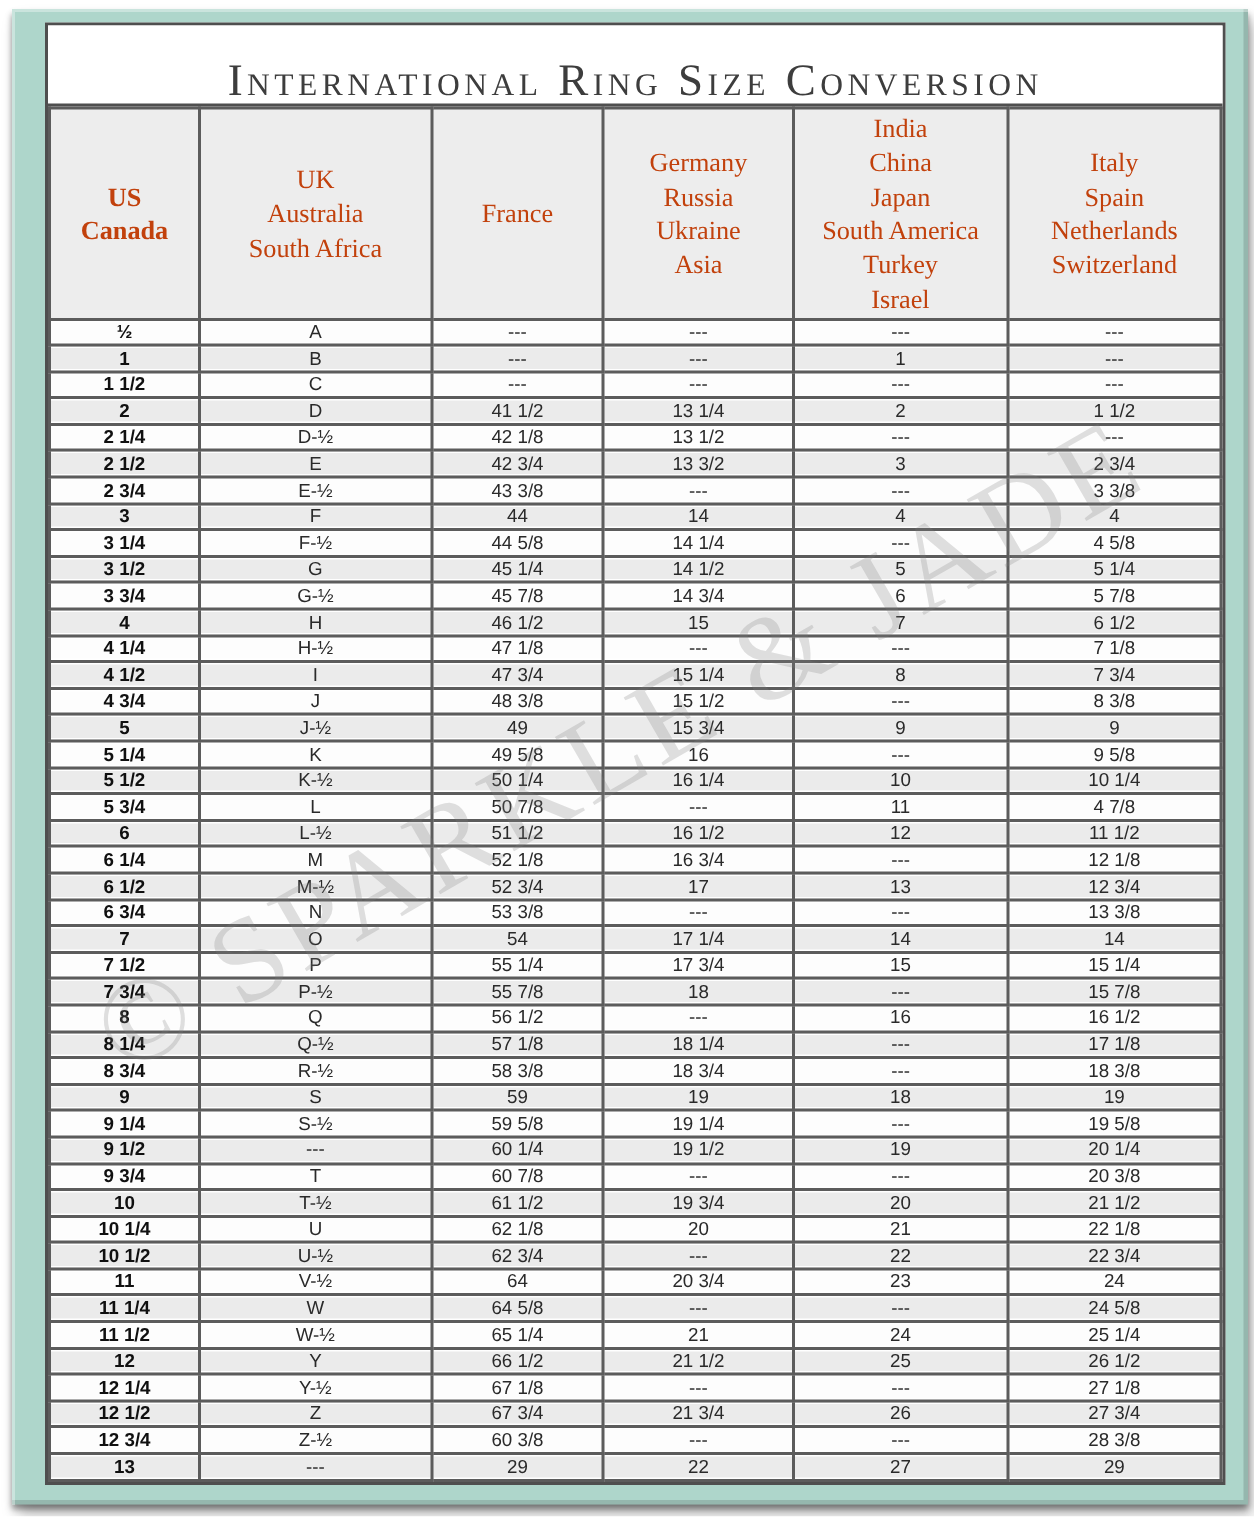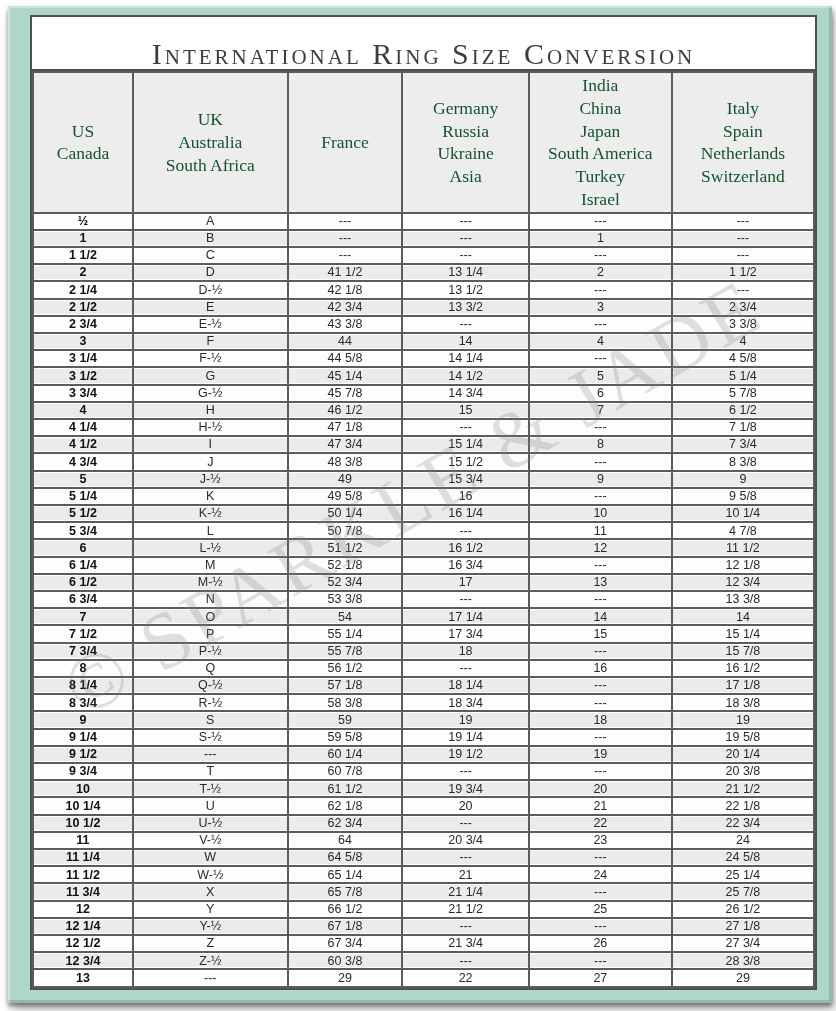--- a/index.html
+++ b/index.html
@@ -33,24 +33,24 @@
     color:#3d3d3d; line-height:1; padding-top:2px;margin-top:20px;
   }
   table.ring {
     flex:1 1 auto; width:100%; height:100%;
     border-collapse:collapse; table-layout:fixed;
   }
   table.ring th {
     height:120px; background:#ededed;
     border:2px solid #5c5c5c;
     font-weight:normal; font-size:17.5px; line-height:1.3;
-    color:#14532d; white-space:pre-line; text-align:center;
+    color:#c2410c; white-space:pre-line; text-align:center;
     font-family:"Liberation Serif", serif;
   }
-  table.ring th.col-us { font-weight:normal; }
+  table.ring th.col-us { font-weight:bold; }
   table.ring td {
     height:14.8px; padding:0;
     border:2px solid #5c5c5c;
     box-shadow: inset 0 1px 0 #ffffff, inset 0 -1px 0 #ffffff;
     text-align:center; vertical-align:middle;
     font-family:"Liberation Sans", sans-serif;
     font-size:12.5px; line-height:1; color:#2a2a2a;
   }
   table.ring td:first-child { font-weight:bold; color:#101010; }
   table.ring tbody tr:nth-child(odd)  { background:#fdfdfd; }
@@ -419,28 +419,20 @@
             </tr>
             <tr>
               <td>11 1/2</td>
               <td>W-½</td>
               <td>65 1/4</td>
               <td>21</td>
               <td>24</td>
               <td>25 1/4</td>
             </tr>
             <tr>
-              <td>11 3/4</td>
-              <td>X</td>
-              <td>65 7/8</td>
-              <td>21 1/4</td>
-              <td>---</td>
-              <td>25 7/8</td>
-            </tr>
-            <tr>
               <td>12</td>
               <td>Y</td>
               <td>66 1/2</td>
               <td>21 1/2</td>
               <td>25</td>
               <td>26 1/2</td>
             </tr>
             <tr>
               <td>12 1/4</td>
               <td>Y-½</td>

